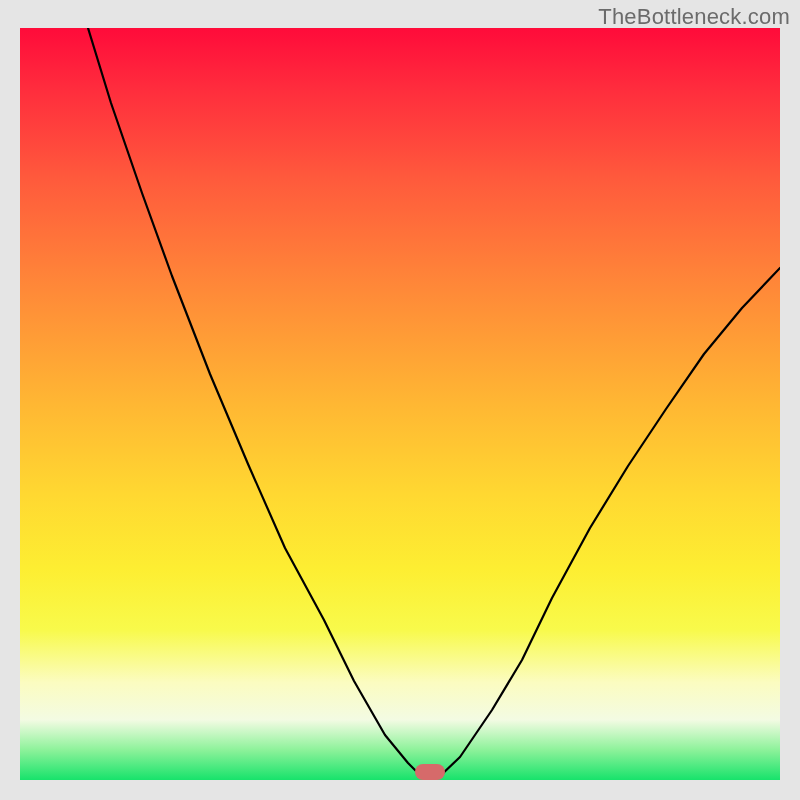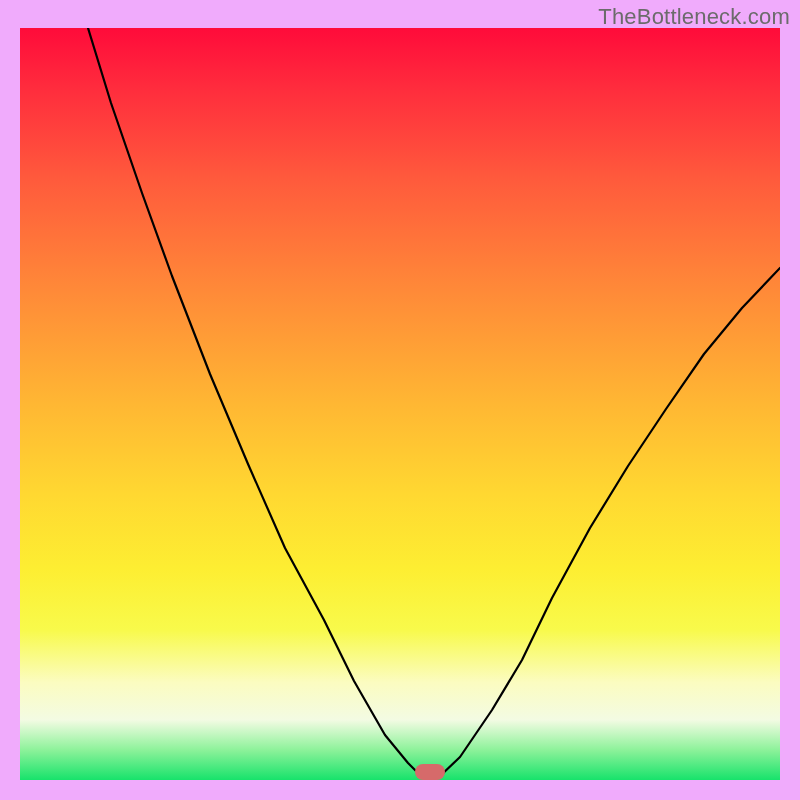--- a/index.html
+++ b/index.html
@@ -7,21 +7,21 @@
     padding: 0;
     width: 800px;
     height: 800px;
     background: #000;
     font-family: Arial, Helvetica, sans-serif;
   }
   .frame {
     position: relative;
     width: 800px;
     height: 800px;
-    background: #f0abfc;
+    background: #e5e5e5;
   }
   .watermark {
     position: absolute;
     top: 4px;
     right: 10px;
     color: #6b6b6b;
     font-size: 22px;
     font-weight: 500;
     letter-spacing: 0.2px;
     z-index: 5;

